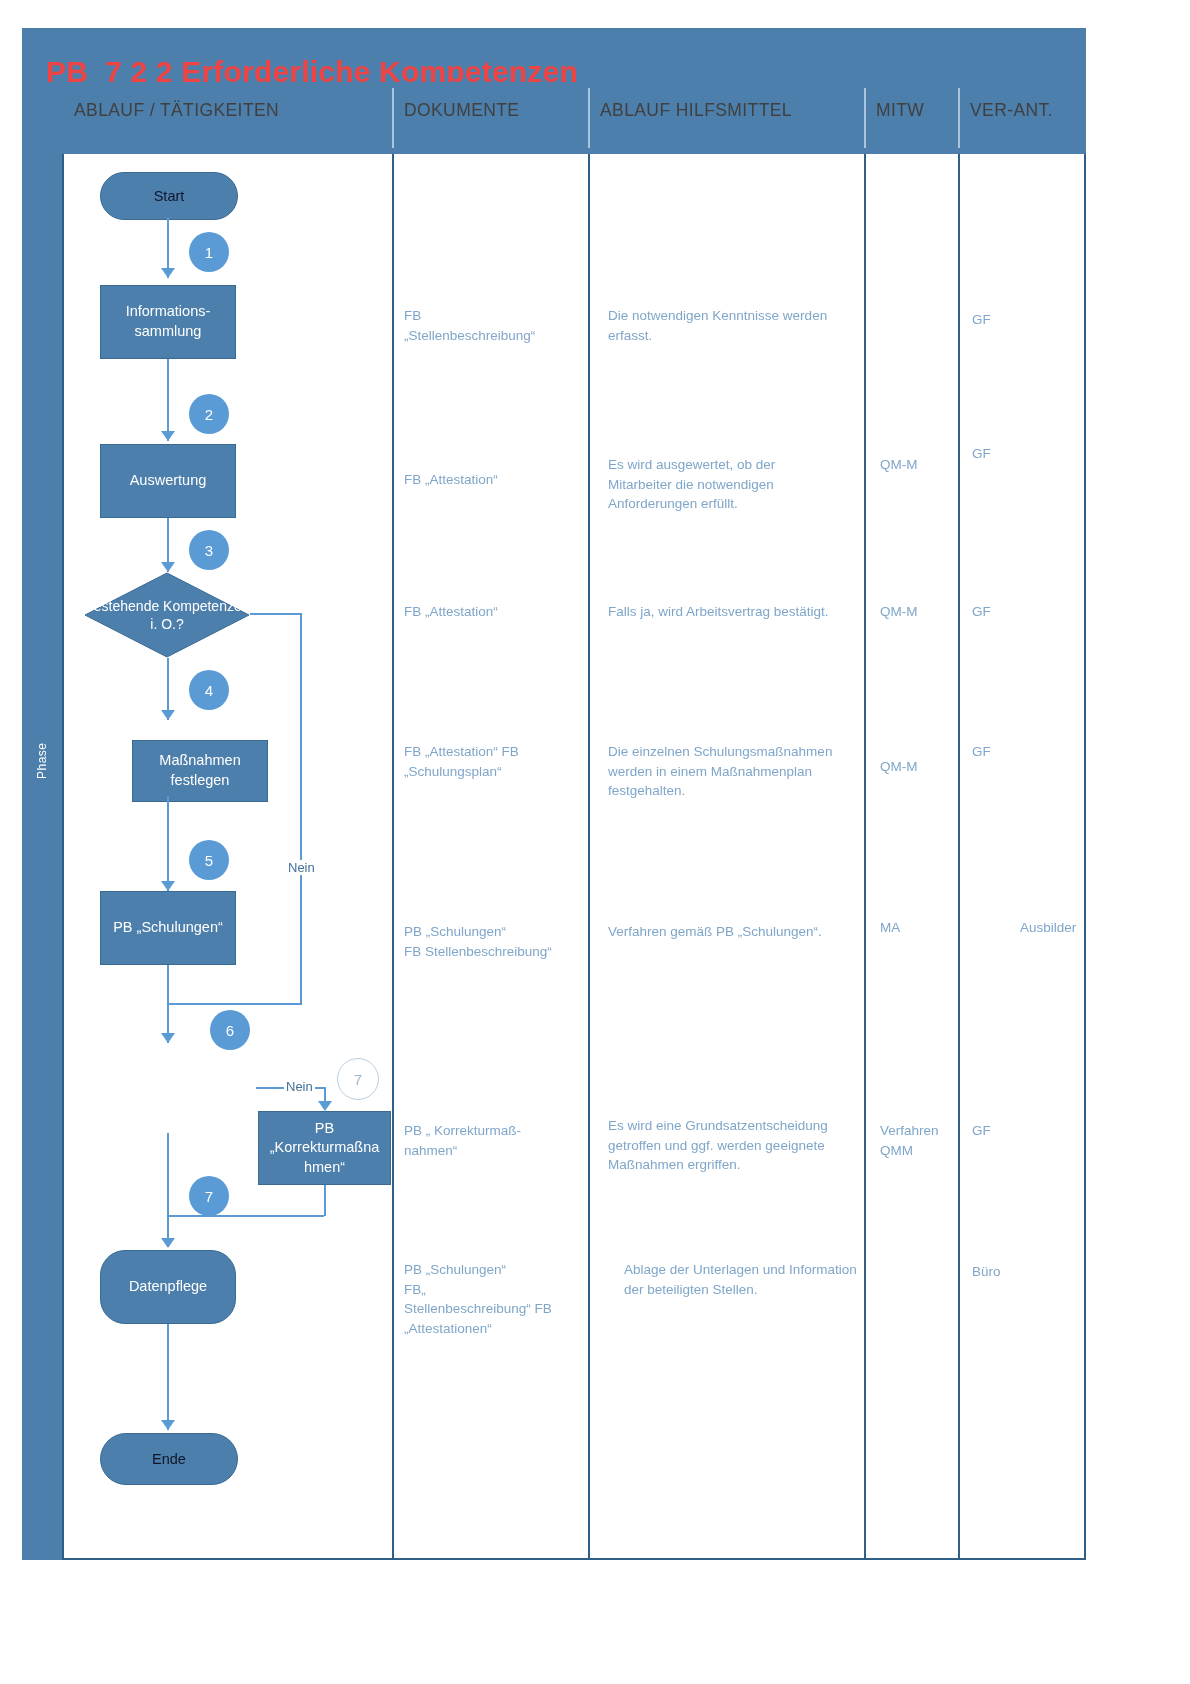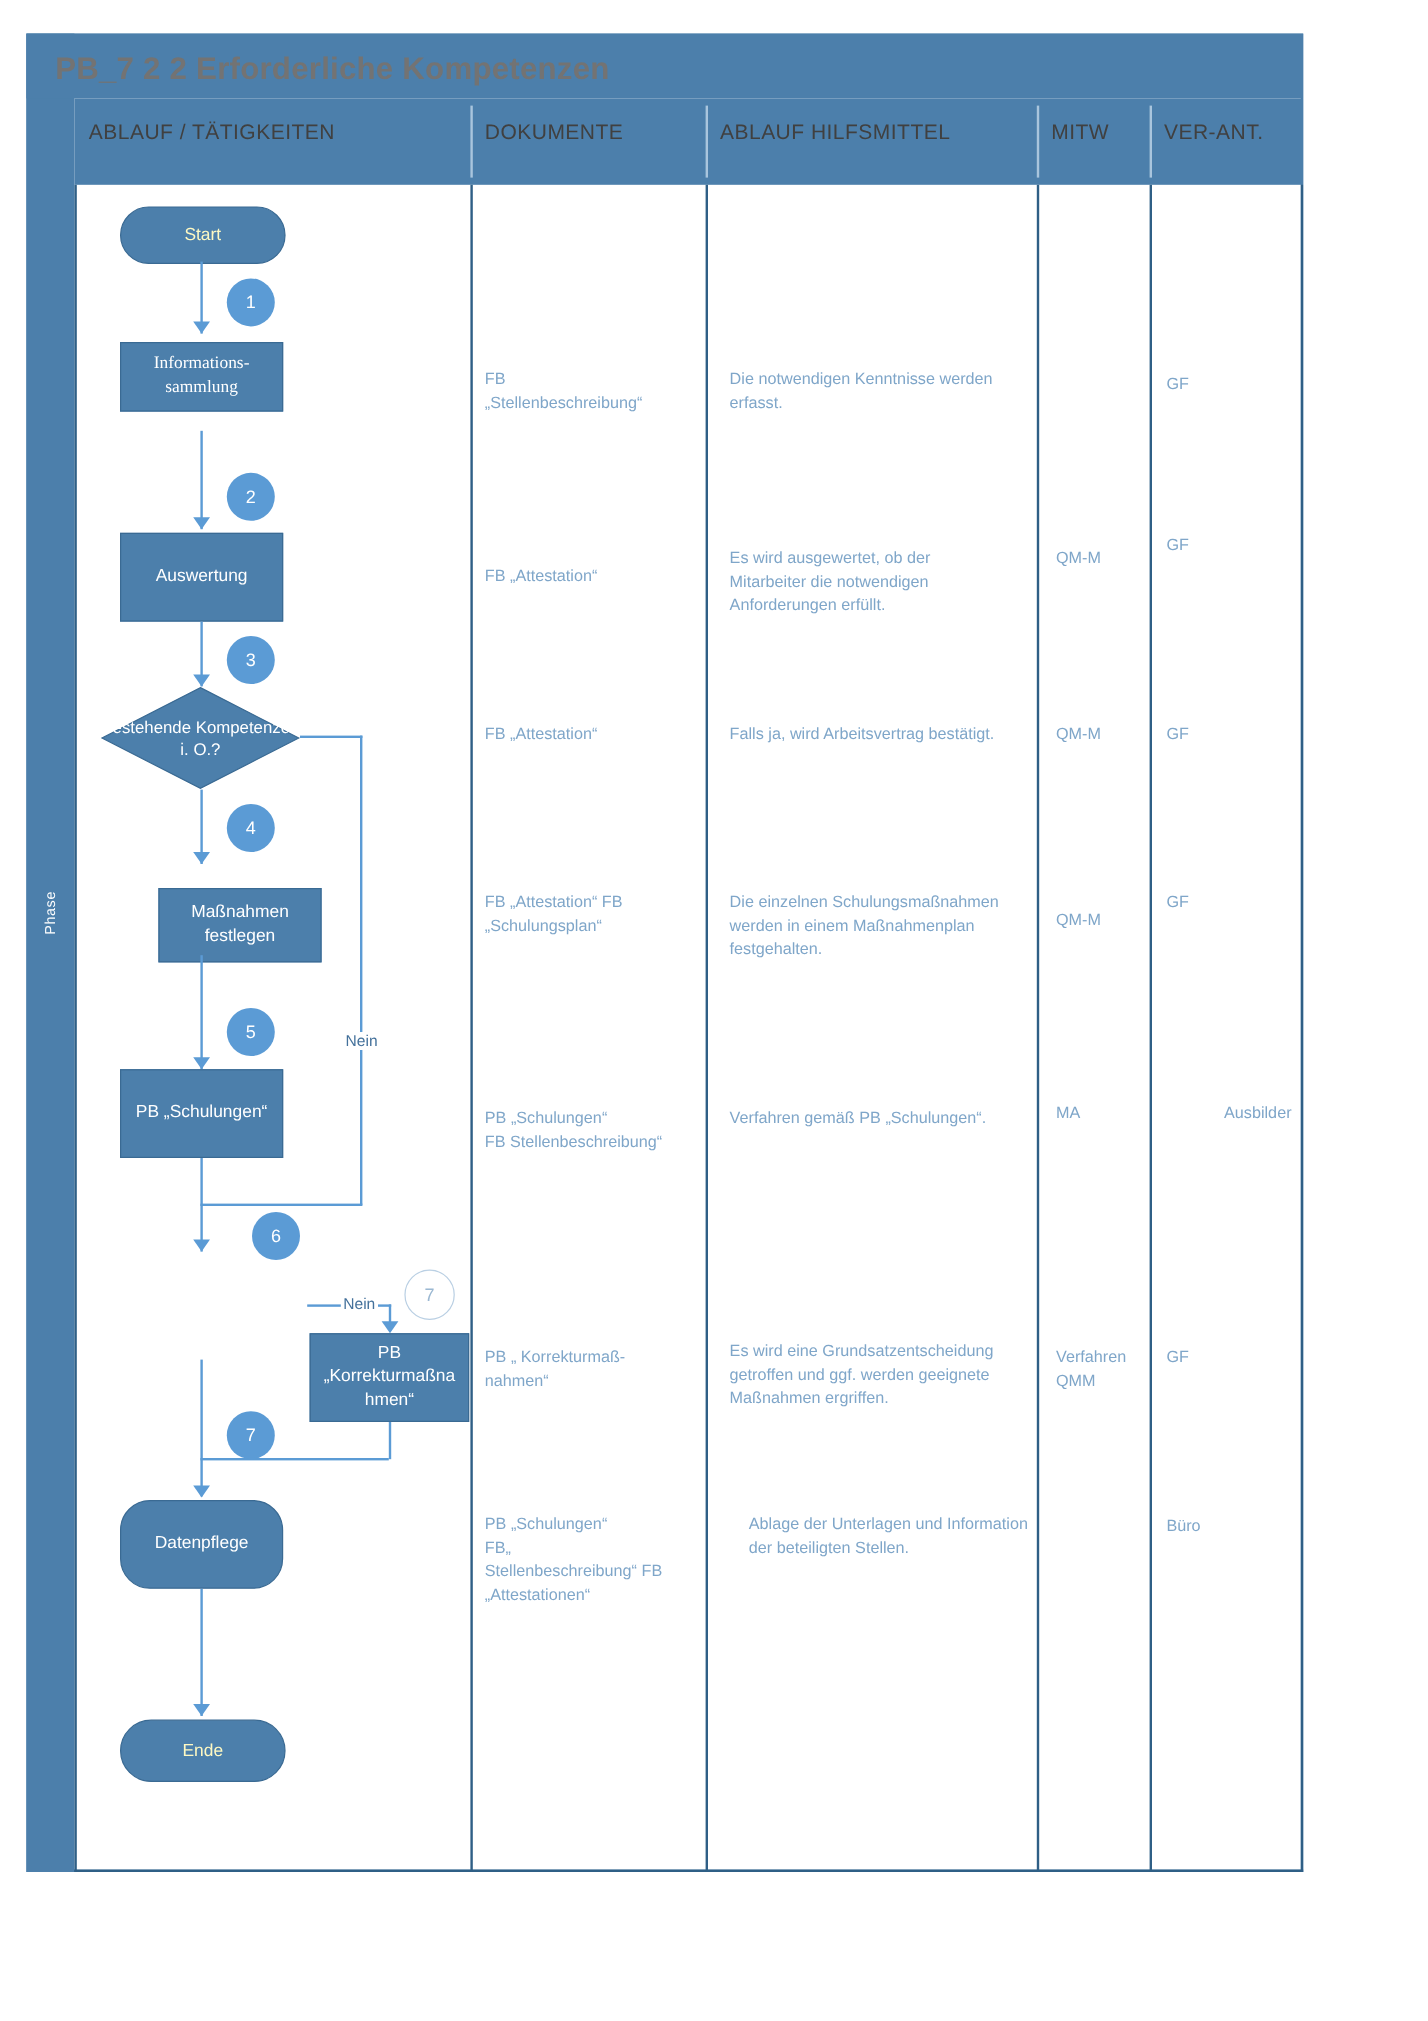--- a/index.html
+++ b/index.html
@@ -4,40 +4,40 @@
 <style>
   html,body{margin:0;padding:0;background:#ffffff;}
   body{font-family:"Liberation Sans",sans-serif;}
   #page{position:relative;width:1190px;height:1684px;overflow:hidden;background:#fff;}
 
   
   .frame{position:absolute;left:22px;top:28px;width:1064px;height:1532px;
          border:2px solid #4c7fab;box-sizing:border-box;background:#fff;}
   .leftband{position:absolute;left:22px;top:28px;width:40px;height:1532px;background:#4c7fab;}
   .titlebar{position:absolute;left:22px;top:28px;width:1064px;height:54px;background:#4c7fab;box-sizing:border-box;}
-  .titletext{position:absolute;left:46px;top:42px;color:#737373;font-size:26px;font-weight:bold;letter-spacing:0.2px;}
+  .titletext{position:absolute;left:46px;top:55px;color:#ef4444;font-size:30px;font-weight:bold;letter-spacing:0.2px;}
 
   
   .hdrrow{position:absolute;left:62px;top:82px;width:1024px;height:72px;background:#4c7fab;}
   .hdrcell{position:absolute;top:100px;color:#404040;font-weight:normal;font-size:17.5px;letter-spacing:0.4px;}
   .hdrsep{position:absolute;top:88px;width:2px;height:60px;background:#a9c5dd;}
 
   
   .colsep{position:absolute;top:154px;width:2px;height:1406px;background:#2f5f86;}
   
   .bodybox{position:absolute;left:62px;top:154px;width:1024px;height:1406px;border:2px solid #2f5f86;border-top:none;box-sizing:border-box;}
 
   .phaselabel{position:absolute;left:30px;top:760px;width:24px;color:#ffffff;font-size:12px;
               transform:rotate(-90deg);transform-origin:center center;text-align:center;letter-spacing:.5px;}
 
   
   .proc{position:absolute;background:#4c7fab;border:1px solid #3a6a93;color:#fff;
         display:flex;align-items:center;justify-content:center;text-align:center;
         font-size:14.5px;line-height:1.35;box-sizing:border-box;padding:2px 6px;}
-  .term{position:absolute;background:#4c7fab;border:1px solid #3a6a93;color:#fef9c3;border-radius:26px;
+  .term{position:absolute;background:#4c7fab;border:1px solid #3a6a93;color:#0f172a;border-radius:26px;
         display:flex;align-items:center;justify-content:center;text-align:center;font-size:14.5px;}
   .diamond-wrap{position:absolute;}
   .diamond-wrap svg{display:block;}
   .diamond-label{position:absolute;left:0;top:0;width:100%;height:100%;
         display:flex;flex-direction:column;align-items:center;justify-content:center;
         color:#fff;font-size:14px;line-height:1.3;text-align:center;}
 
   .circ{position:absolute;width:40px;height:40px;border-radius:50%;background:#5b9bd5;
         color:#fff;font-size:15px;display:flex;align-items:center;justify-content:center;}
   .circ.open{background:transparent;border:1px solid #b9cfe3;color:#9bb8d2;}
@@ -80,21 +80,21 @@
   <div class="colsep" style="left:588px;"></div>
   <div class="colsep" style="left:864px;"></div>
   <div class="colsep" style="left:958px;"></div>
 
   <div class="term" style="left:100px;top:172px;width:136px;height:46px;">Start</div>
 
   <div class="conn v" style="left:167px;top:218px;height:60px;"></div>
   <div class="arrow" style="left:161px;top:268px;"></div>
   <div class="circ" style="left:189px;top:232px;">1</div>
 
-  <div class="proc" style="left:100px;top:285px;width:136px;height:58px;font-family:Liberation Serif, serif;">Informations-
+  <div class="proc" style="left:100px;top:285px;width:136px;height:74px;">Informations-
 sammlung</div>
 
   <div class="conn v" style="left:167px;top:359px;height:82px;"></div>
   <div class="arrow" style="left:161px;top:431px;"></div>
   <div class="circ" style="left:189px;top:394px;">2</div>
 
   <div class="proc" style="left:100px;top:444px;width:136px;height:74px;">Auswertung</div>
 
   <div class="conn v" style="left:167px;top:518px;height:54px;"></div>
   <div class="arrow" style="left:161px;top:562px;"></div>

